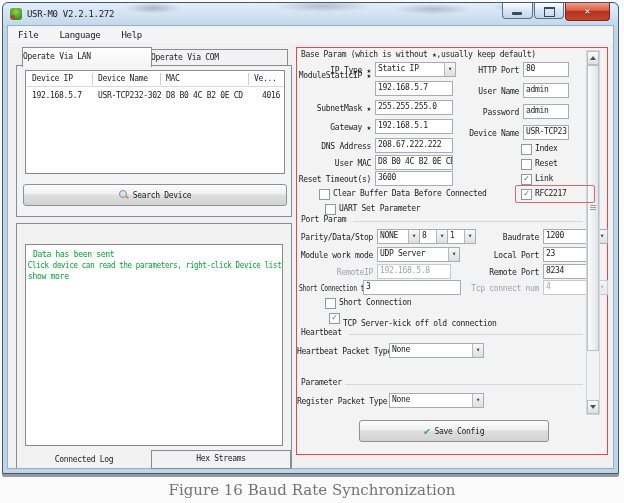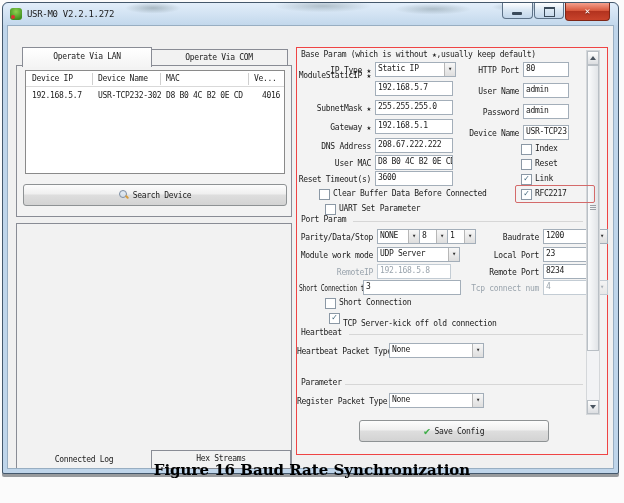--- a/index.html
+++ b/index.html
@@ -27,21 +27,21 @@
   .wb-close{width:43px;height:17px;background:linear-gradient(#f4a08c,#d8573c 45%,#b3331f 50%,#c8432b);
       border-color:#7e2616;color:#fff;font-size:9px;line-height:16px;text-align:center;letter-spacing:0;font-weight:bold;
       text-shadow:0 1px 1px rgba(0,0,0,.4)}
   .glyph-min{position:absolute;left:9px;bottom:3px;width:10px;height:3px;background:#3a4a5a;border-radius:1px}
   .glyph-max{position:absolute;left:9px;top:4px;width:9px;height:7px;border:1px solid #3a4a5a;border-top-width:2px;background:transparent}
   
   .client{position:absolute;left:4px;top:22px;right:4px;bottom:4px;background:#f0f0f0;border:1px solid #98aec2}
   .menubar{position:absolute;left:0;top:0;right:0;height:17px;background:#f4f4f4;display:flex;align-items:center;padding-left:8px;gap:17px;font-size:9px}
   .menuitem{white-space:nowrap;padding:0 2px}
   
-  .ttab{position:absolute;text-align:center;border:1px solid #898c95;background:#f2f2f2;font-size:8px;white-space:nowrap}
+  .ttab{position:absolute;text-align:left;border:1px solid #898c95;background:#f2f2f2;font-size:8px;white-space:nowrap}
   .ttab.on{background:linear-gradient(#ffffff,#f4f4f4);border-bottom:none;z-index:3}
   .tpage{position:absolute;border:1px solid #898c95;background:#f3f3f3}
   
   .dtable{position:absolute;background:#fff;border:1px solid #8a8a8a}
   .th{position:absolute;top:2px;line-height:12px;color:#222;white-space:nowrap}
   .td{position:absolute;top:19px;line-height:12px;white-space:nowrap}
   .vdiv{position:absolute;top:2px;width:1px;height:12px;background:#cfcfcf}
   .hline{position:absolute;left:0;right:0;top:15px;height:1px;background:#d9d9d9}
   
   .btn{position:absolute;border:1px solid #8e9294;border-radius:3px;display:flex;align-items:center;justify-content:center;gap:4px;
@@ -74,42 +74,47 @@
   .save-ck{font-size:11px;color:#3fae49;letter-spacing:0;line-height:11px}
   
   .sb{position:absolute;width:12px;background:#f2f3f5;border:1px solid #d4d7da}
   .sbtn{position:absolute;left:0;width:10px;height:12px;background:linear-gradient(#fefefe,#dcdee1);border:1px solid #b9bfc5;display:flex;align-items:center;justify-content:center}
   .tri-up{width:0;height:0;border-left:3px solid transparent;border-right:3px solid transparent;border-bottom:4px solid #4a5560}
   .tri-dn{width:0;height:0;border-left:3px solid transparent;border-right:3px solid transparent;border-top:4px solid #4a5560}
   .sth{position:absolute;left:0;width:10px;background:linear-gradient(90deg,#fafbfc,#e2e5e8);border:1px solid #b9bfc5}
   .sth:after{content:"";position:absolute;left:2px;top:50%;margin-top:-3px;width:6px;height:6px;
        background:repeating-linear-gradient(#9aa0a6 0 1px, transparent 1px 2px)}
   
-  .caption{position:absolute;left:0;top:461px;width:624px;text-align:center;
-       font-family:"DejaVu Serif",serif;font-weight:bold;font-size:15px;color:#000000;letter-spacing:0}
+  .caption{position:absolute;left:0;top:481px;width:624px;text-align:center;
+       font-family:"DejaVu Serif",serif;font-weight:normal;font-size:15px;color:#737373;letter-spacing:0}
 </style>
 </head>
 <body>
 
 <div class="win">
   <div class="titlebar">
     <span class="appicon"></span>
     <span class="apptitle">USR-M0 V2.2.1.272</span>
     <div class="wbtns">
       <div class="wb wb-min">
           <span class="glyph-min"></span>
         </div>
       <div class="wb wb-max">
           <span class="glyph-max"></span>
         </div>
       <div class="wb wb-close"><span>✕</span></div>
     </div>
   </div>
 
   <div class="client">
+    <div class="menubar">
+      <span class="menuitem">File</span>
+      <span class="menuitem">Language</span>
+      <span class="menuitem">Help</span>
+    </div>
 
     <div class="abs" style="left:8px;top:21px;width:276px;height:168px">
       <div class="ttab on" style="left:6px;top:0;width:128px;height:19px;line-height:18px">Operate Via LAN</div>
       <div class="ttab" style="left:134px;top:2px;width:136px;height:16px;line-height:15px">Operate Via COM</div>
       <div class="tpage" style="left:0;top:18px;width:274px;height:150px">
         <div class="dtable" style="left:8px;top:4px;width:258px;height:102px">
           <span class="th" style="left:6px">Device IP</span>
           <span class="th" style="left:72px">Device Name</span>
           <span class="th" style="left:140px">MAC</span>
           <span class="th" style="left:228px">Ve...</span>
@@ -128,20 +133,25 @@
           <span class="mag">
               <span class="lens"></span>
               <span class="hndl"></span>
             </span>
           <span>Search Device</span>
         </div>
       </div>
     </div>
 
     <div class="tpage" style="left:8px;top:197px;width:274px;height:244px;border-bottom:none;background:#f2f2f2">
+      <div class="logbox" style="left:8px;top:20px;width:256px;height:200px">
+        <div class="green" style="padding:4px 0 0 7px">Data has been sent</div>
+        <div class="green fit" style="padding-left:2px">Click device can read the parameters, right-click Device list</div>
+        <div class="green" style="padding-left:2px">show more</div>
+      </div>
       <div class="btab" style="left:0;top:228px;width:134px;height:16px;line-height:15px">Connected Log</div>
       <div class="btab box" style="left:134px;top:226px;width:138px;height:17px;line-height:16px">Hex Streams</div>
     </div>
 
     <div class="rp" style="left:288px;top:21px;width:310px;height:406px">
       <span class="sect" style="left:4px;top:2px">Base Param (which is without ★,usually keep default)</span>
 
       <span class="lbl lr" style="left:0;top:16px;width:74px">IP Type ★</span>
       <div class="fld cmb" style="left:78px;top:14px;width:66px"><span>Static IP</span><span class="arr">▾</span></div>
       <span class="lbl lr" style="left:154px;top:16px;width:68px">HTTP Port</span>

